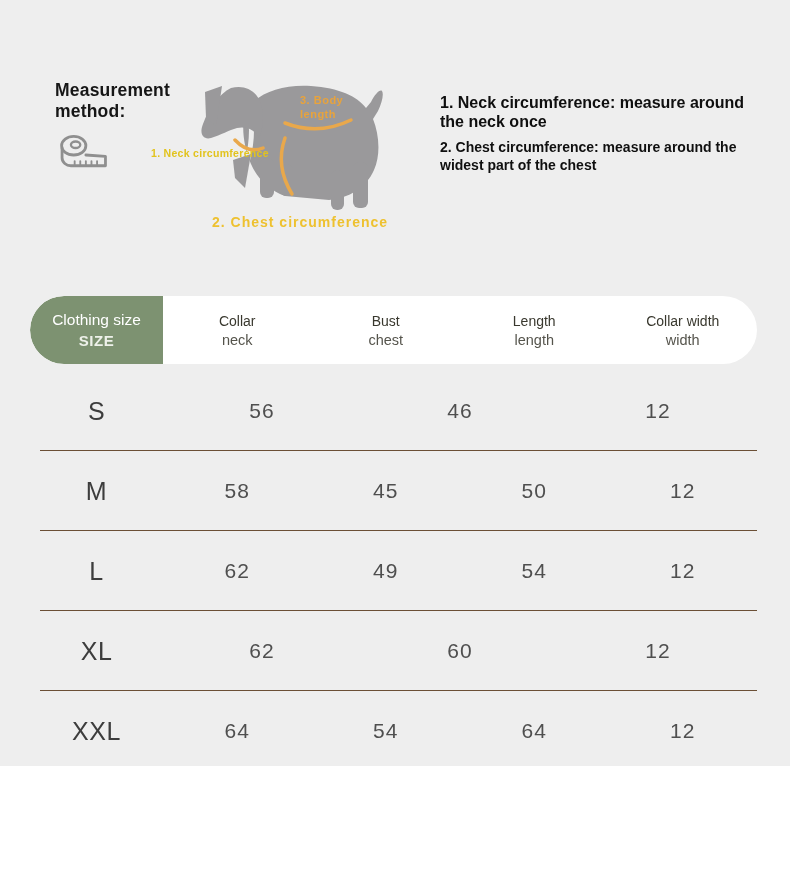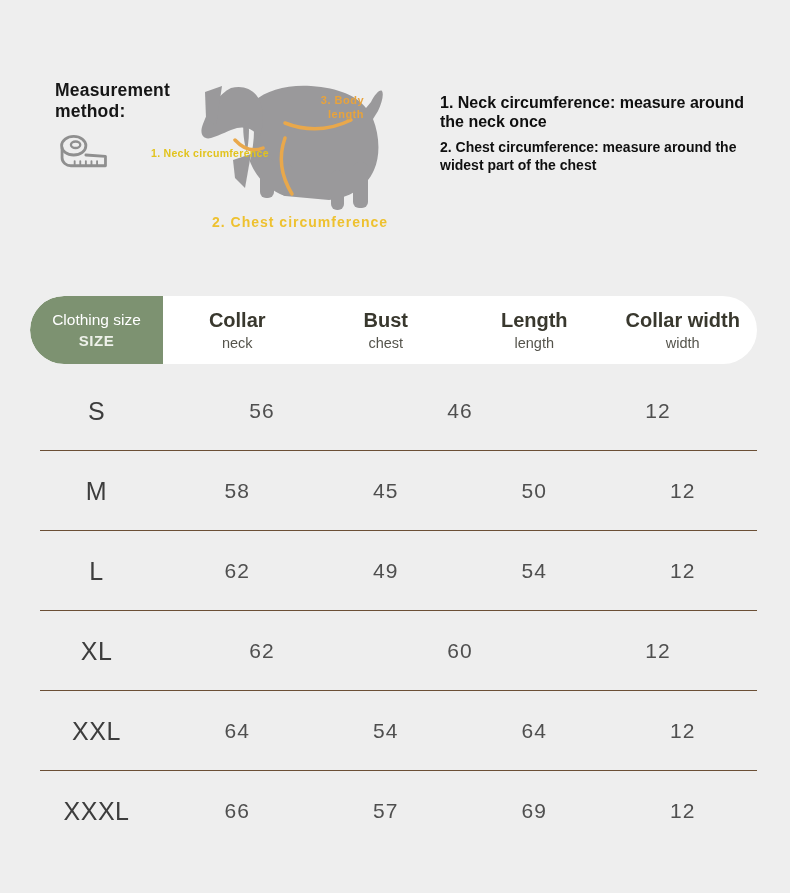--- a/index.html
+++ b/index.html
@@ -1,29 +1,29 @@
 <!DOCTYPE html>
 <html><head>
 <meta charset="utf-8">
 <style>
   html,body{margin:0;padding:0;}
   body{font-family:"Liberation Sans",sans-serif;}
   .page{
-    position:relative;width:790px;height:893px;background:#eeeeee;overflow:hidden;
+    position:relative;width:790px;height:766px;background:#eeeeee;overflow:hidden;
   }
   
   .m-title{
     position:absolute;left:55px;top:80px;
     font-size:17.5px;font-weight:700;color:#161616;line-height:21px;letter-spacing:.2px;
   }
   .tape-icon{position:absolute;left:56px;top:132px;width:56px;height:46px;}
   .dog-wrap{position:absolute;left:185px;top:78px;width:240px;height:160px;}
   .diagram-label{position:absolute;font-weight:700;}
   .label-body{
-    left:300px;top:93px;width:64px;text-align:right;
+    left:300px;top:93px;width:64px;text-align:left;
     font-size:11px;line-height:14px;color:#e8a33c;letter-spacing:.5px;
   }
   .label-neck{
     left:151px;top:147px;font-size:10.5px;color:#e2c31d;letter-spacing:.3px;
   }
   .label-chest{
     left:212px;top:214px;font-size:14px;color:#eec12f;letter-spacing:1px;
   }
   .instructions{
     position:absolute;left:440px;top:93px;width:324px;color:#0f0f0f;
@@ -39,21 +39,21 @@
   .size-col-header{
     width:133px;flex:0 0 133px;background:#7d9271;color:#ffffff;
     border-radius:34px 0 0 34px;
     display:flex;flex-direction:column;align-items:center;justify-content:center;gap:3px;
   }
   .size-col-header .l1{font-size:15.5px;font-weight:400;}
   .size-col-header .l2{font-size:15px;font-weight:700;color:#eef1ea;letter-spacing:.5px;}
   .col-header{
     flex:1;display:flex;flex-direction:column;align-items:center;justify-content:center;gap:3px;
   }
-  .col-header .l1{font-size:20px;font-weight:700;color:#39382e;}
+  .col-header .l1{font-size:14px;font-weight:400;color:#39382e;}
   .col-header .l2{font-size:14.5px;font-weight:400;color:#55544c;}
   .table-rows{margin-top:7px;}
   .t-row{
     position:relative;height:80px;display:flex;align-items:center;
   }
   .t-row:not(:last-child)::after{
     content:"";position:absolute;left:10px;right:0;bottom:0;height:1.5px;background:#6b4f36;
   }
   .t-row .cell-size{
     width:133px;flex:0 0 133px;text-align:center;

